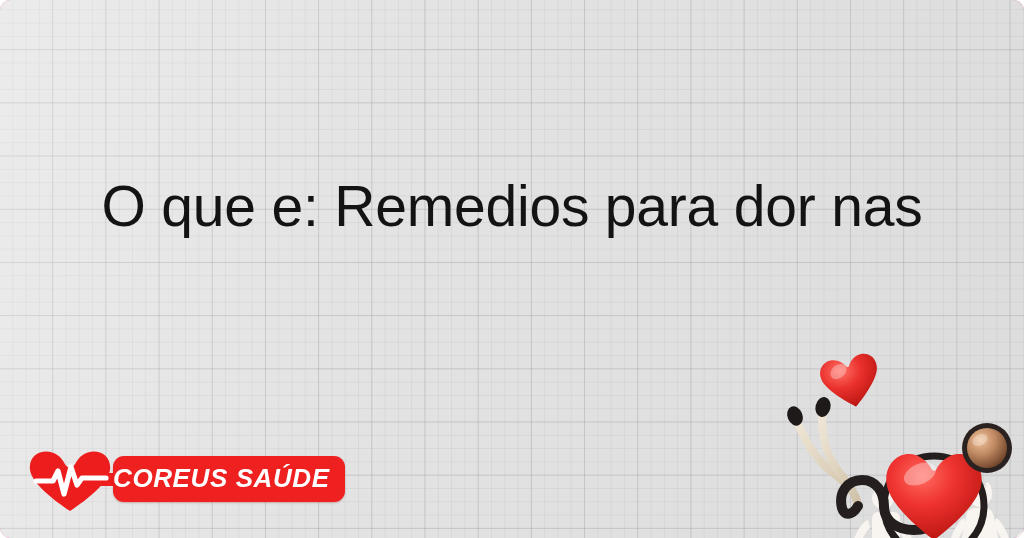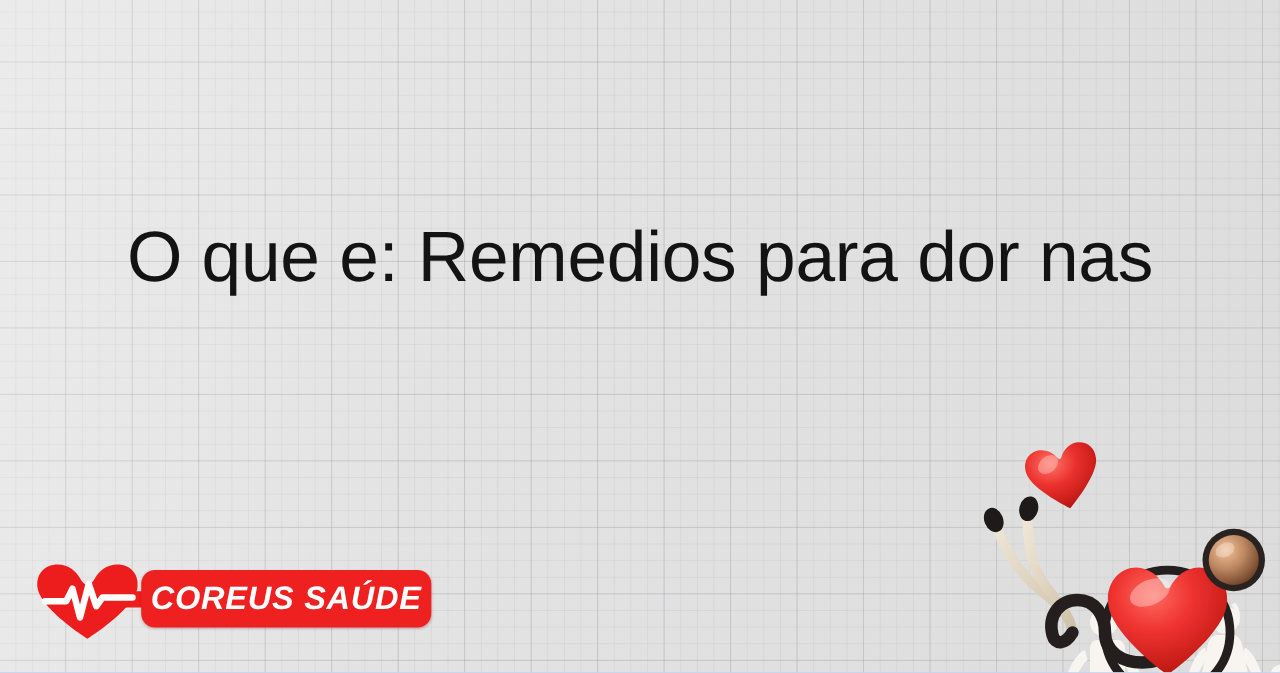--- a/index.html
+++ b/index.html
@@ -10,22 +10,23 @@
     width: 1024px;
     height: 538px;
     overflow: hidden;
     font-family: "Liberation Sans", sans-serif;
   }
 
   #card {
     position: relative;
     width: 1024px;
     height: 538px;
-    background-color: #3b82f6;
+    background-color: #ec4899;
     overflow: hidden;
+    border-radius: 11px;
   }
 
   
   #grid-bg {
     position: absolute;
     inset: 0;
     background-color: #e3e3e3;
     background-image:
       linear-gradient(to right, rgba(150,152,158,0.30) 1px, transparent 1px),
       linear-gradient(to bottom, rgba(150,152,158,0.30) 1px, transparent 1px),
@@ -99,21 +100,21 @@
     border-radius: 11px;
     box-shadow: 0 1px 2px rgba(120,0,0,0.25);
   }
   #logo-text {
     position: absolute;
     left: 0;
     top: 0;
     width: 232px;
     height: 46px;
     line-height: 45px;
-    text-align: center;
+    text-align: left;
     color: #ffffff;
     font-family: "Liberation Sans", sans-serif;
     font-size: 26px;
     font-weight: 700;
     font-style: italic;
     letter-spacing: 0.6px;
   }
 
   
   #collage {

